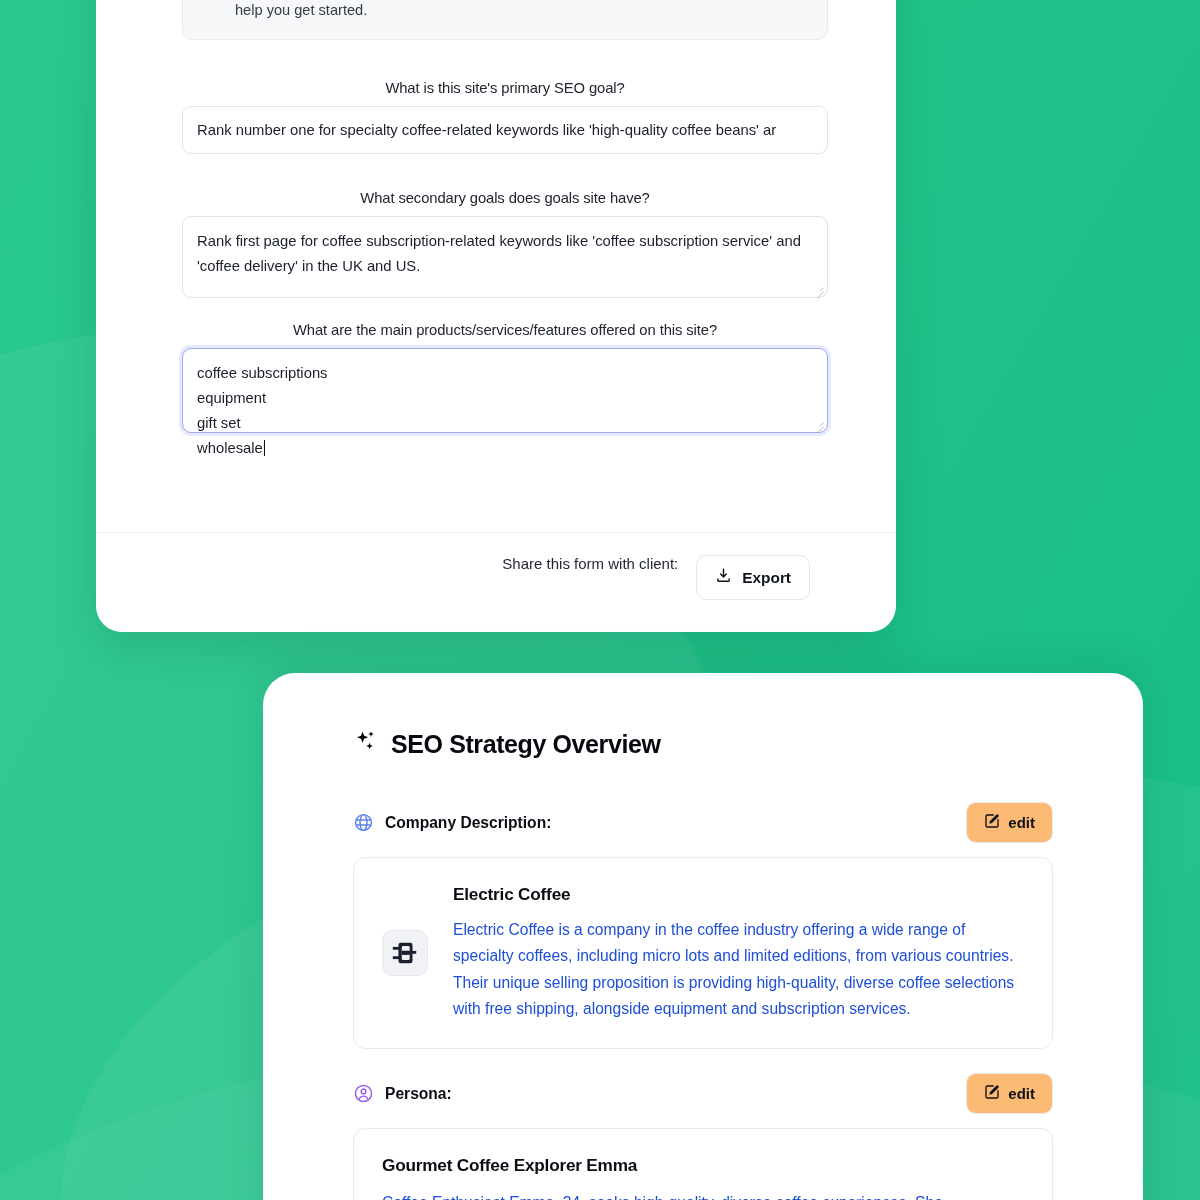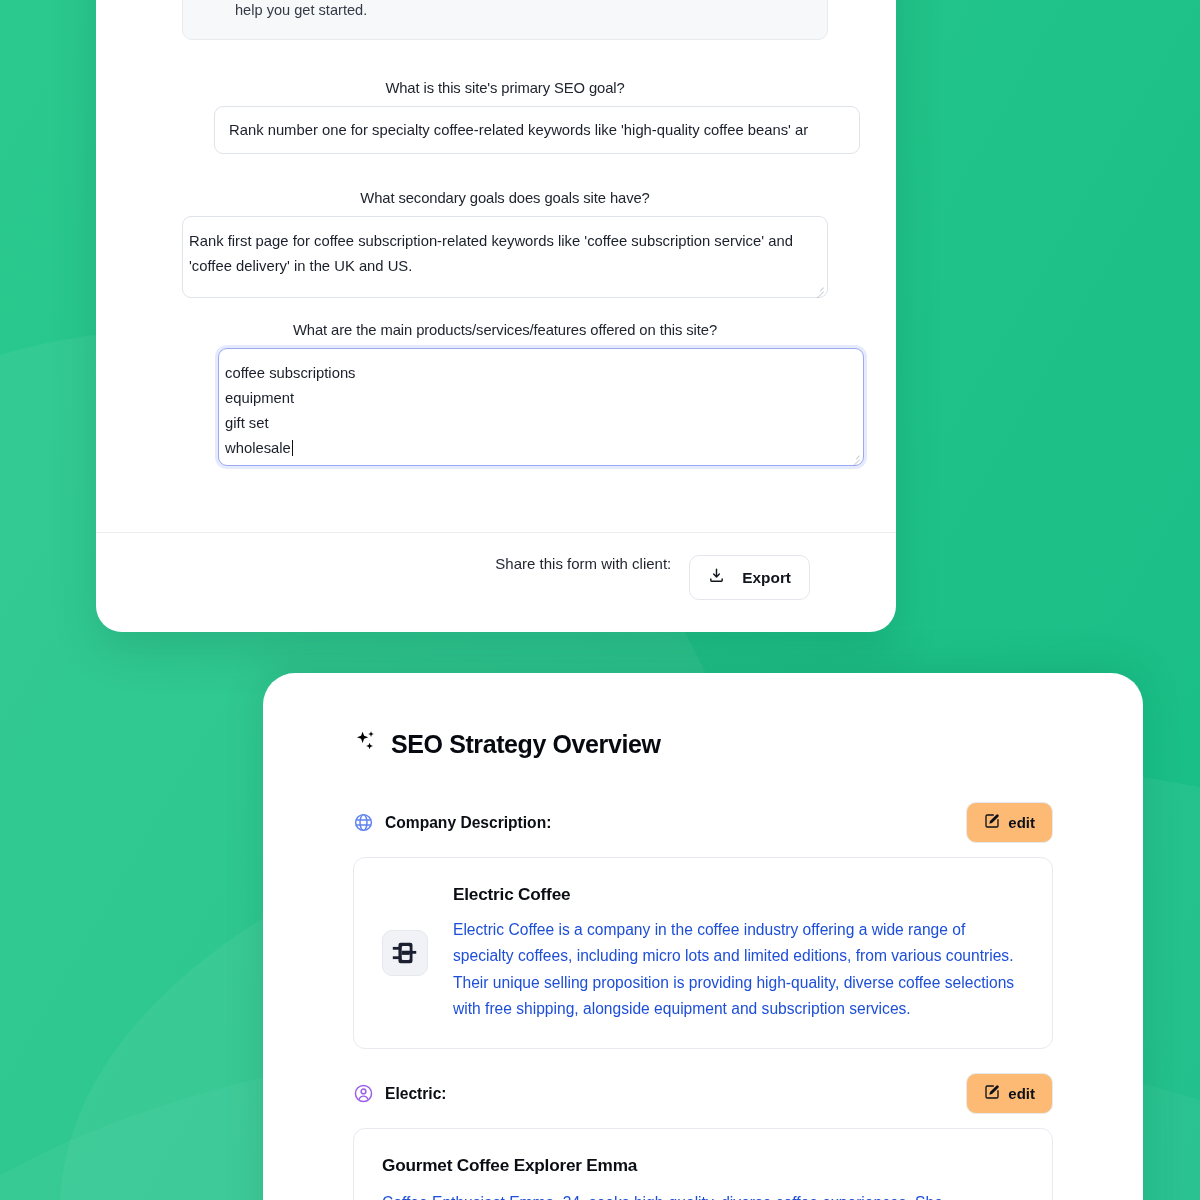--- a/index.html
+++ b/index.html
@@ -59,24 +59,24 @@
   .field-label {
     font-size: 14.8px; font-weight: 400; color: #202530;
     margin-bottom: 10px; letter-spacing: -0.1px; text-align: center;
   }
   .input-box {
     width: 100%;
     border: 1px solid #dfe3ea;
     border-radius: 9px;
     background: #fff;
     font-size: 14.8px; line-height: 25px; color: #1a1f2b;
-    padding: 12px 6px;
+    padding: 12px 14px;
     position: relative;
   }
-  .input-box.single { height: 48px; padding: 11px 14px; white-space: nowrap; overflow: hidden; margin-left: 32px; }
+  .input-box.single { height: 48px; padding: 11px 14px; white-space: nowrap; overflow: hidden; }
   .input-box.focused {
     border-color: #9aa9f0;
     box-shadow: 0 0 0 3px rgba(140,160,245,0.22);
   }
   .resize-grip {
     position: absolute; right: 3px; bottom: 3px;
     width: 11px; height: 11px; opacity: 0.45;
   }
   .resize-grip i {
     position: absolute; right: 0; display: block;
@@ -93,21 +93,21 @@
   .form-divider {
     position: absolute; left: 0; right: 0; top: 772px;
     height: 1px; background: #eceef2;
   }
   .form-footer {
     position: absolute; right: 86px; top: 795px;
     display: flex; gap: 18px;
   }
   .share-label { font-size: 15px; color: #1f2430; font-weight: 400; }
   .btn-export {
-    display: inline-flex; align-items: center; gap: 17px;
+    display: inline-flex; align-items: center; gap: 10px;
     border: 1px solid #e3e6ec; border-radius: 10px;
     background: #fff; padding: 11px 18px;
     font-size: 15.4px; font-weight: 700; color: #11151d;
     cursor: pointer;
   }
   .btn-export svg { width: 17px; height: 17px; }
 
   
   .card-strategy {
     position: absolute; left: 263px; top: 673px;
@@ -191,21 +191,21 @@
         <span>Rank first page for coffee subscription-related keywords like 'coffee subscription service' and 'coffee delivery' in the UK and US.</span>
         <span class="resize-grip">
             <i></i>
             <i></i>
           </span>
       </div>
     </div>
 
     <div class="field" style="top:562px">
       <div class="field-label">What are the main products/services/features offered on this site?</div>
-      <div class="input-box focused" style="height:118px; white-space:pre-line;margin-left:36px;"><span>coffee subscriptions
+      <div class="input-box focused" style="height:85px; white-space:pre-line;"><span>coffee subscriptions
 equipment
 gift set
 wholesale</span><span class="caret"></span><span class="resize-grip"><i></i><i></i></span></div>
     </div>
 
   </div>
 
   <div class="form-divider"></div>
 
   <div class="form-footer">
@@ -279,21 +279,21 @@
 
     <div class="section-head">
       <div class="section-head-left">
         <span class="sec-icon">
           <svg viewBox="0 0 24 24" fill="none" stroke="#9b5fe8" stroke-width="1.7">
             <circle cx="12" cy="12" r="9.2"></circle>
             <circle cx="12" cy="9.6" r="2.7"></circle>
             <path d="M6.8 19c.9-2.6 2.8-4 5.2-4s4.3 1.4 5.2 4"></path>
           </svg>
         </span>
-        <span class="section-title">Electric:</span>
+        <span class="section-title">Persona:</span>
       </div>
       <button class="btn-edit">
         <span>
           <svg viewBox="0 0 24 24" fill="none" stroke="#0d1118" stroke-width="2" stroke-linecap="round" stroke-linejoin="round">
             <path d="M14 3H5a2 2 0 0 0-2 2v14a2 2 0 0 0 2 2h14a2 2 0 0 0 2-2v-9"></path>
             <path d="M18.5 2.5a2.1 2.1 0 0 1 3 3L12 15l-4 1 1-4z" fill="#0d1118" stroke="none"></path>
           </svg>
         </span>
         <span>edit</span>
       </button>

